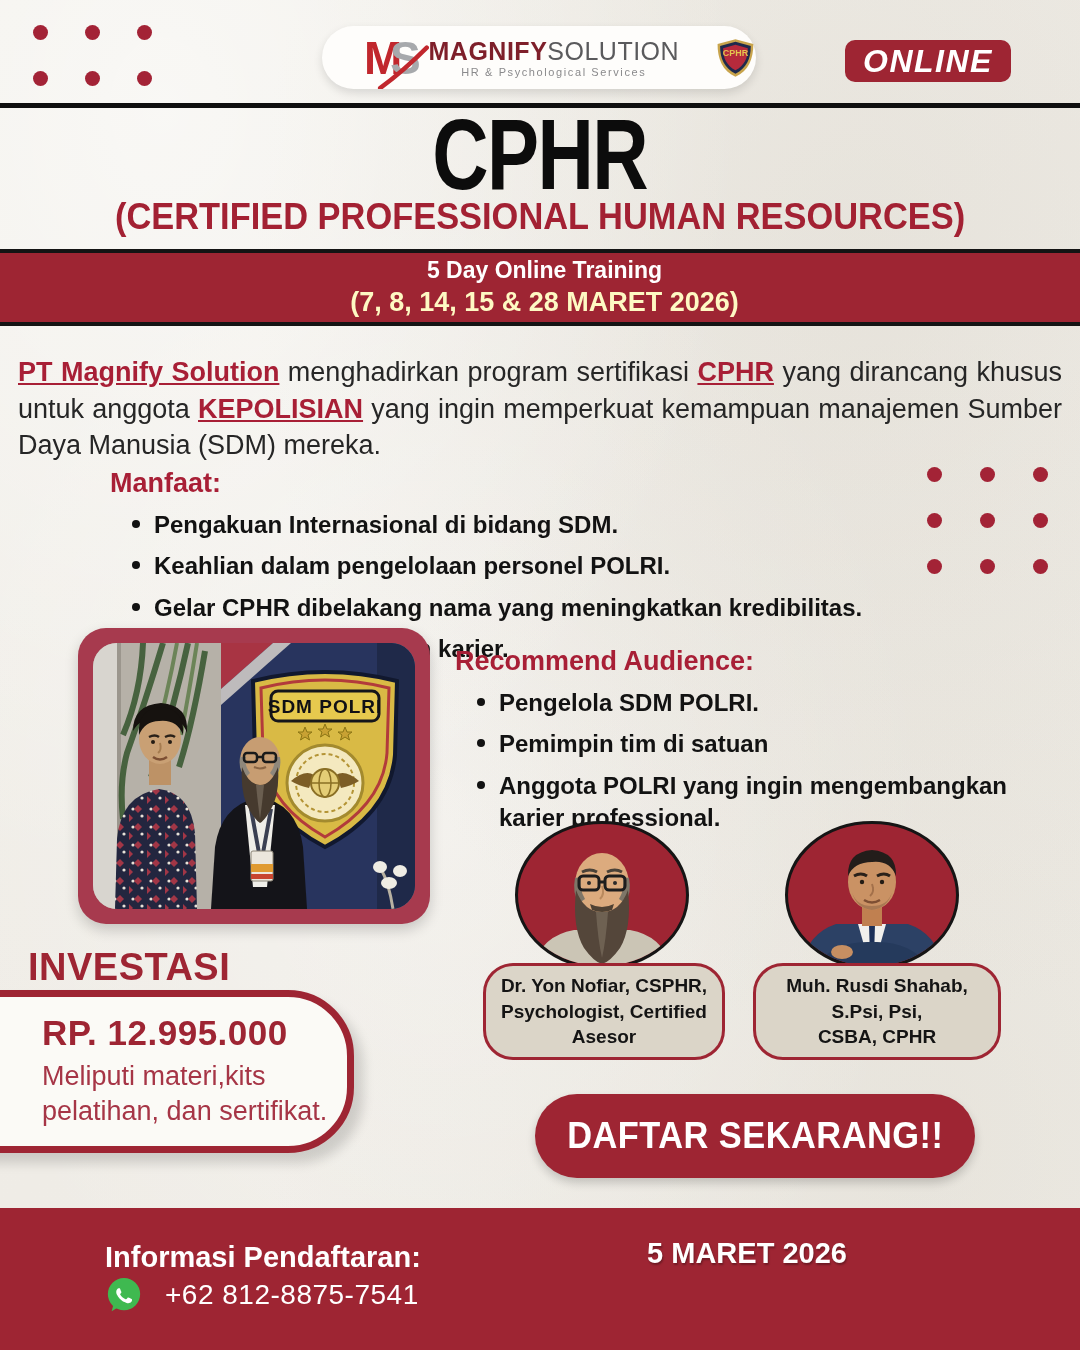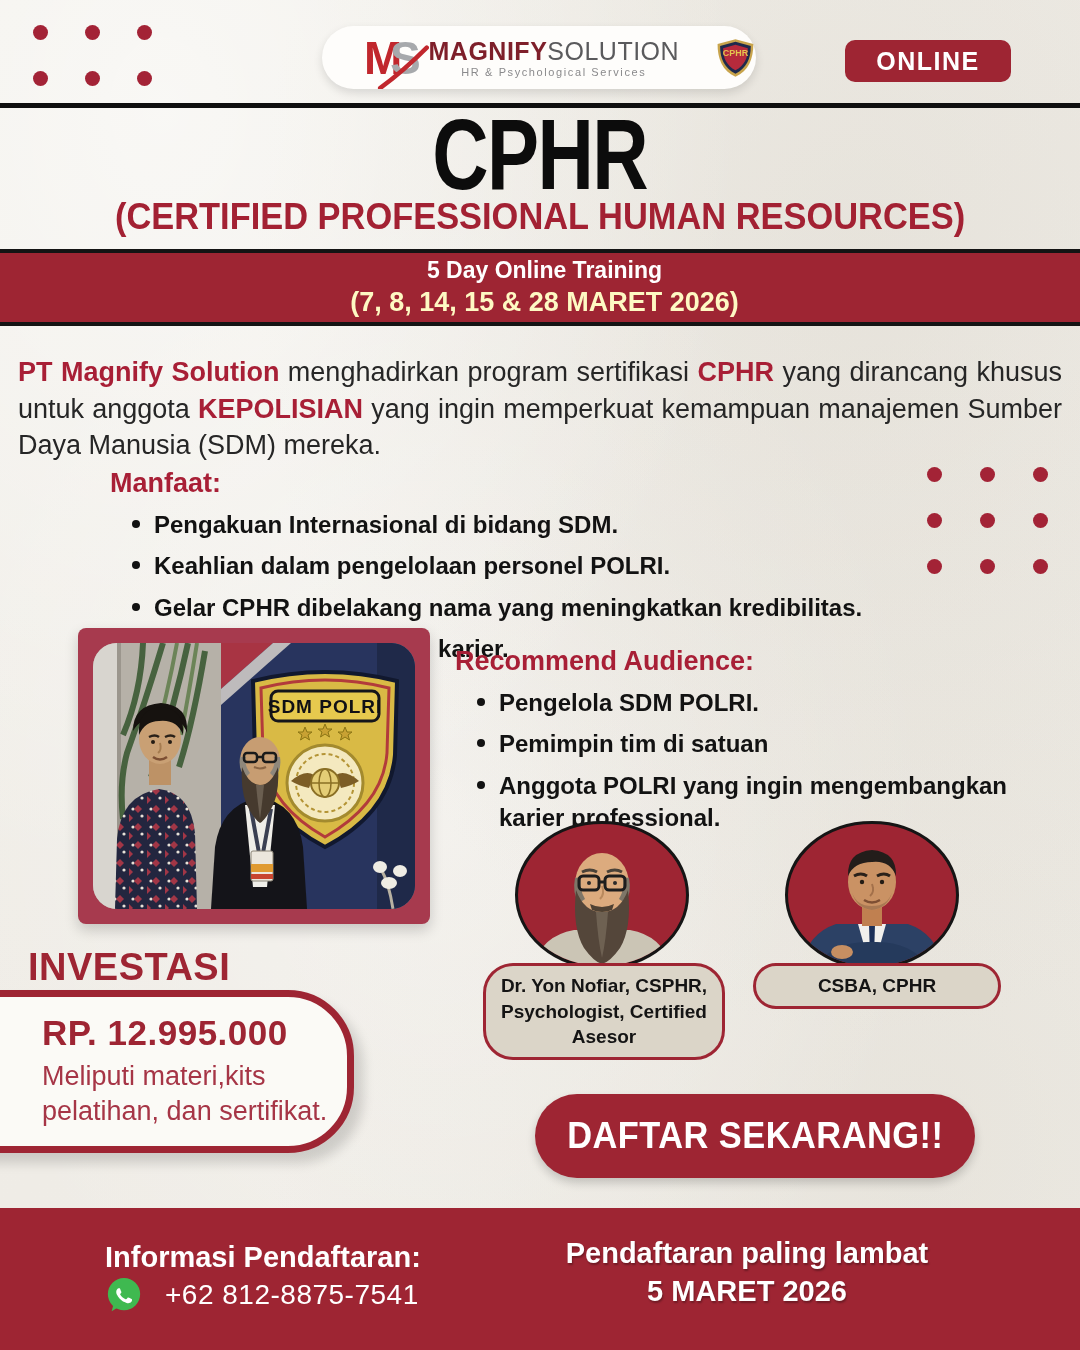--- a/index.html
+++ b/index.html
@@ -23,45 +23,45 @@
   .ms-mono .mM{position:absolute;left:0;top:0;font-size:46px;font-weight:900;color:#c1272d;line-height:50px;}
   .ms-mono .mS{position:absolute;left:26px;top:0;font-size:46px;font-weight:900;color:#a7a9ac;line-height:50px;}
   .ms-swoosh{position:absolute;left:10px;top:12px;width:58px;height:44px;}
   .brand-text{margin-left:10px;}
   .brand-line{font-size:25px;line-height:26px;letter-spacing:.5px;}
   .brand-line .b1{color:#7e1f2a;font-weight:800;}
   .brand-line .b2{color:#5a5a5c;font-weight:400;}
   .tagline{font-size:11px;color:#8a8a8c;letter-spacing:1.6px;margin-top:2px;text-align:center;}
   .cphr-badge{margin-left:36px;width:48px;height:46px;}
   .online-btn{position:absolute;left:845px;top:40px;width:166px;height:42px;background:#9e2533;border-radius:10px;
-    color:#fff;font-weight:800;font-size:25px;letter-spacing:1.5px;text-align:center;line-height:42px;cursor:pointer;}
+    color:#fff;font-weight:800;font-size:32px;letter-spacing:1.5px;text-align:center;line-height:42px;cursor:pointer;font-style:italic;}
   .black-rule{position:absolute;left:0;top:103px;width:100%;height:5px;background:#0f0f0f;}
   
   .title{position:absolute;left:0;top:104px;width:100%;text-align:center;}
   .title-inner{display:inline-block;font-size:100px;font-weight:900;color:#0c0c0c;line-height:1;
     transform:scaleX(.78);transform-origin:center;letter-spacing:-2px;}
   .subtitle{position:absolute;left:0;top:196px;width:100%;text-align:center;}
   .subtitle-inner{display:inline-block;font-size:37px;font-weight:800;color:#a32133;transform:scaleX(.93);transform-origin:center;}
   
   .date-banner{position:absolute;left:0;top:249px;width:100%;height:77px;background:#9e2533;border-top:4px solid #141414;
     border-bottom:4px solid #141414;box-sizing:border-box;display:flex;flex-direction:column;align-items:center;justify-content:center;gap:3px;padding-left:9px;}
   .banner-l1{color:#fff;font-size:23px;font-weight:700;}
   .banner-l2{color:#fef9c3;font-size:27px;font-weight:800;}
   
   .intro{position:absolute;left:18px;top:354px;width:1044px;margin:0;font-size:27px;line-height:1.36;color:#262626;text-align:justify;}
-  .intro .hl{color:#a81f36;font-weight:800;}
+  .intro .hl{color:#a81f36;font-weight:800;text-decoration:underline;}
   
   .sec-heading{font-size:27px;font-weight:800;color:#a81f36;margin-bottom:10px;}
   .manfaat{position:absolute;left:110px;top:468px;width:780px;}
   .audience{position:absolute;left:455px;top:646px;width:610px;}
   ul.bullets{list-style:none;margin:0;padding:0 0 0 22px;}
   ul.bullets li{display:flex;gap:14px;font-size:24px;font-weight:700;color:#121212;margin-bottom:9px;line-height:1.35;}
   ul.bullets li .bdot{flex:none;width:8px;height:8px;border-radius:50%;background:#121212;margin-top:11px;}
   
-  .photo-frame{position:absolute;left:78px;top:628px;width:352px;height:296px;background:#a73a4e;border-radius:8px;
+  .photo-frame{position:absolute;left:78px;top:628px;width:352px;height:296px;background:#a73a4e;border-radius:28px;
     box-shadow:0 6px 14px rgba(0,0,0,.18);padding:15px;box-sizing:border-box;}
   .photo-frame svg{width:100%;height:100%;border-radius:24px;display:block;}
   
   .speaker{position:absolute;width:176px;height:150px;}
   .speaker svg{width:100%;height:100%;display:block;}
   .sp1{left:514px;top:820px;}
   .sp2{left:784px;top:820px;}
   .label-pill{position:absolute;background:#dbd5c8;border:3px solid #9e2533;border-radius:30px;box-sizing:border-box;
     text-align:center;padding:7px 10px;font-size:19px;font-weight:800;color:#141414;line-height:1.35;}
   .pill1{left:483px;top:963px;width:242px;}
@@ -340,20 +340,21 @@
         <path d="M68,72 Q72,88 88,90 Q104,88 108,72 Q104,86 88,86 Q72,86 68,72 Z" fill="#6b4a33" opacity=".35"></path>
       </g>
     </svg>
   </div>
 
   <div class="label-pill pill1">
     <div>Dr. Yon Nofiar, CSPHR,</div>
     <div>Psychologist, Certified Asesor</div>
   </div>
   <div class="label-pill pill2">
+    <div>Muh. Rusdi Shahab, S.Psi, Psi,</div>
     <div>CSBA, CPHR</div>
   </div>
 
   <div class="investasi-heading">INVESTASI</div>
   <div class="price-card">
     <div class="price">RP. 12.995.000</div>
     <div class="includes l1">Meliputi materi,kits</div>
     <div class="includes l2">pelatihan, dan sertifikat.</div>
   </div>
 
@@ -365,18 +366,17 @@
     <div class="f-heading">Informasi Pendaftaran:</div>
     <div class="f-phone-row">
       <svg class="wa-icon" viewBox="0 0 40 40">
         <circle cx="20" cy="19" r="17" fill="#3fb950"></circle>
         <polygon points="7,37 10,26 17,31" fill="#3fb950"></polygon>
         <path d="M27.5,23.9c-.4-.2-2.4-1.2-2.8-1.3s-.7-.2-.9.2-1,1.3-1.3,1.5-.5.3-.9.1a11.2,11.2,0,0,1-3.3-2,12.4,12.4,0,0,1-2.3-2.8c-.2-.4,0-.6.2-.8s.4-.5.6-.7a2.6,2.6,0,0,0,.4-.7.7.7,0,0,0,0-.7c-.1-.2-.9-2.2-1.2-3s-.7-.7-.9-.7h-.8a1.5,1.5,0,0,0-1.1.5,4.6,4.6,0,0,0-1.4,3.4c0,2,1.5,4,1.7,4.3s2.9,4.4,7,6.2a23.4,23.4,0,0,0,2.3.9,5.6,5.6,0,0,0,2.6.2,4.2,4.2,0,0,0,2.8-2,3.4,3.4,0,0,0,.2-2C28.2,24.2,27.9,24.1,27.5,23.9Z" fill="#ffffff"></path>
       </svg>
       <span class="f-phone">+62 812-8875-7541</span>
     </div>
     <div class="f-right">
-      <div>Pendaftaran paling lambat</div>
       <div>5 MARET 2026</div>
     </div>
   </footer>
 
 </div>
 
 </body></html>

